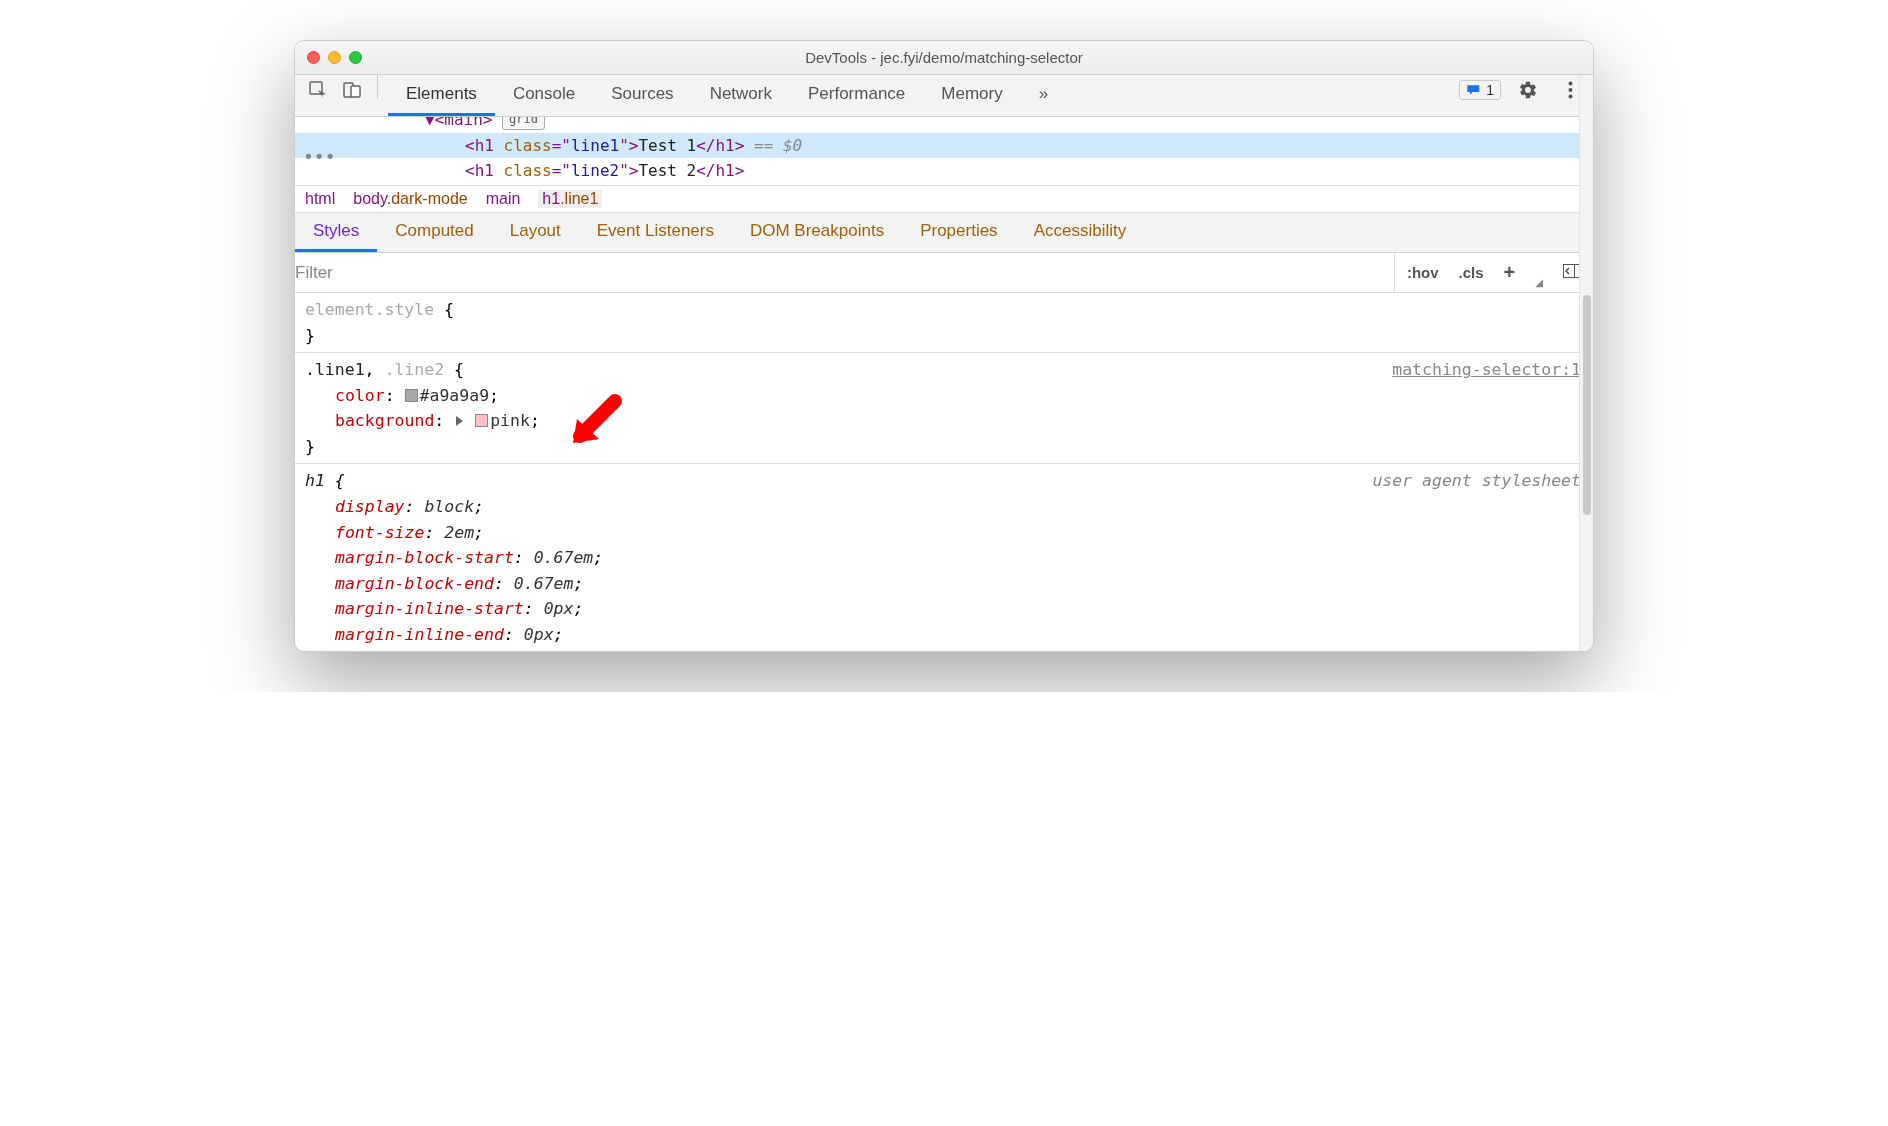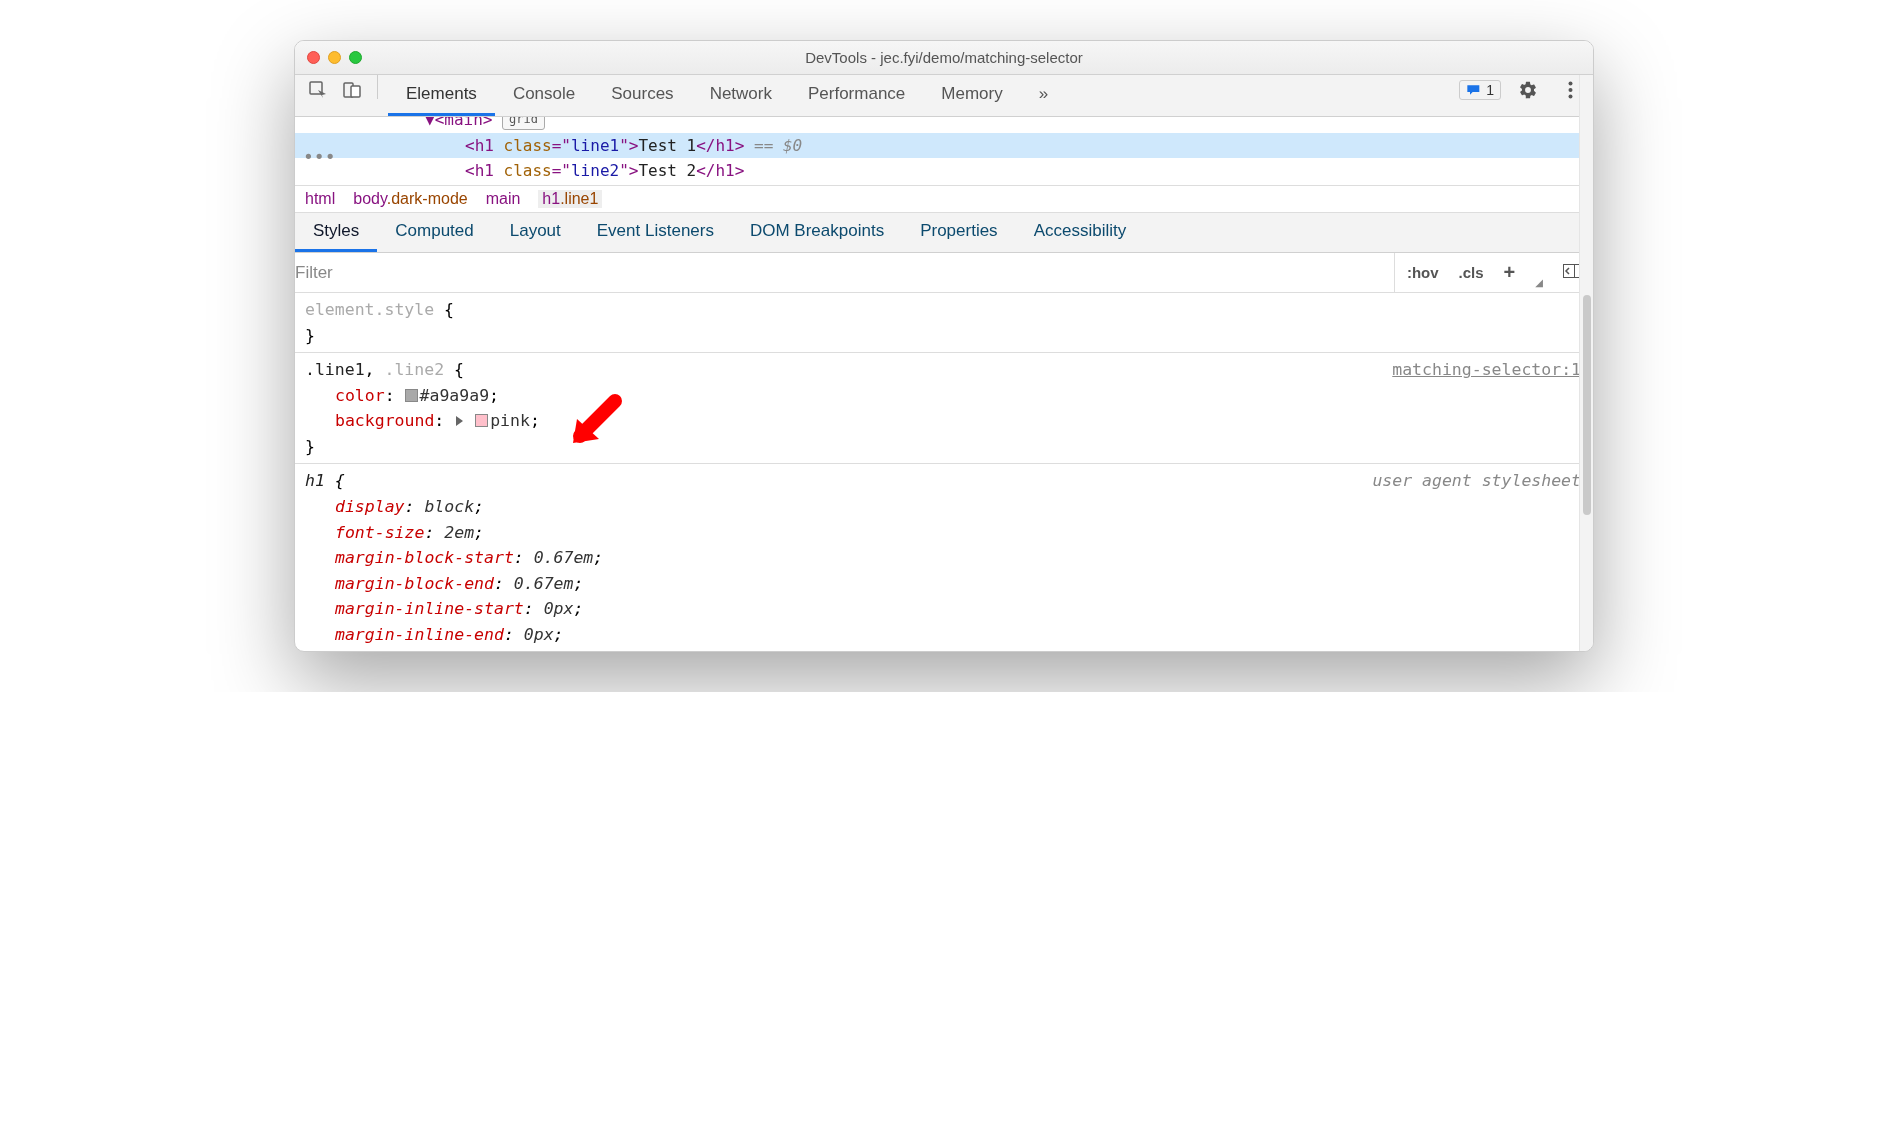--- a/index.html
+++ b/index.html
@@ -154,26 +154,26 @@
     display: flex;
     background: #f3f3f3;
     border-bottom: 1px solid #d0d0d0;
     height: 40px;
   }
   .subtab {
     padding: 0 18px;
     display: flex;
     align-items: center;
     font-size: 17px;
-    color: #0c4a6e;
+    color: #a16207;
     cursor: pointer;
     border-bottom: 3px solid transparent;
   }
   .subtab.active {
-    color: #0f172a;
+    color: #6d28d9;
     border-bottom: 3px solid #1a73e8;
   }
   .filter-row {
     display: flex;
     align-items: center;
     border-bottom: 1px solid #ddd;
     background: #fff;
     height: 40px;
   }
   .filter-input {

